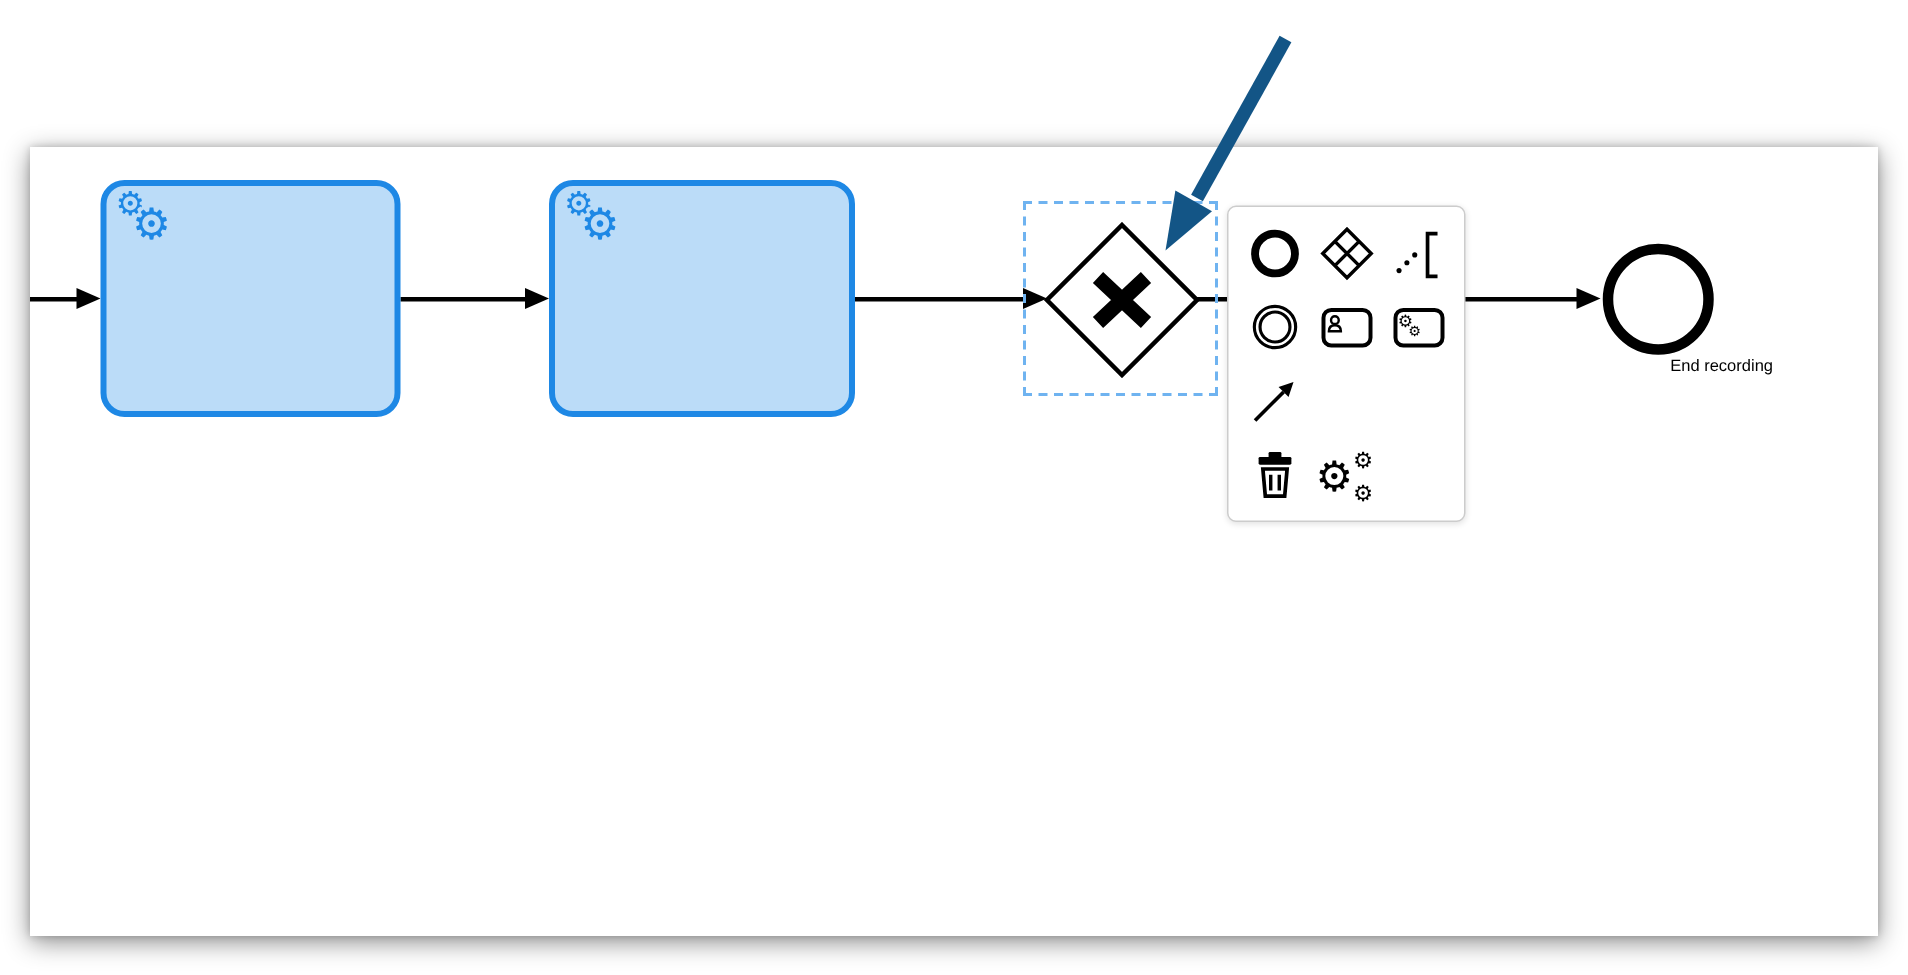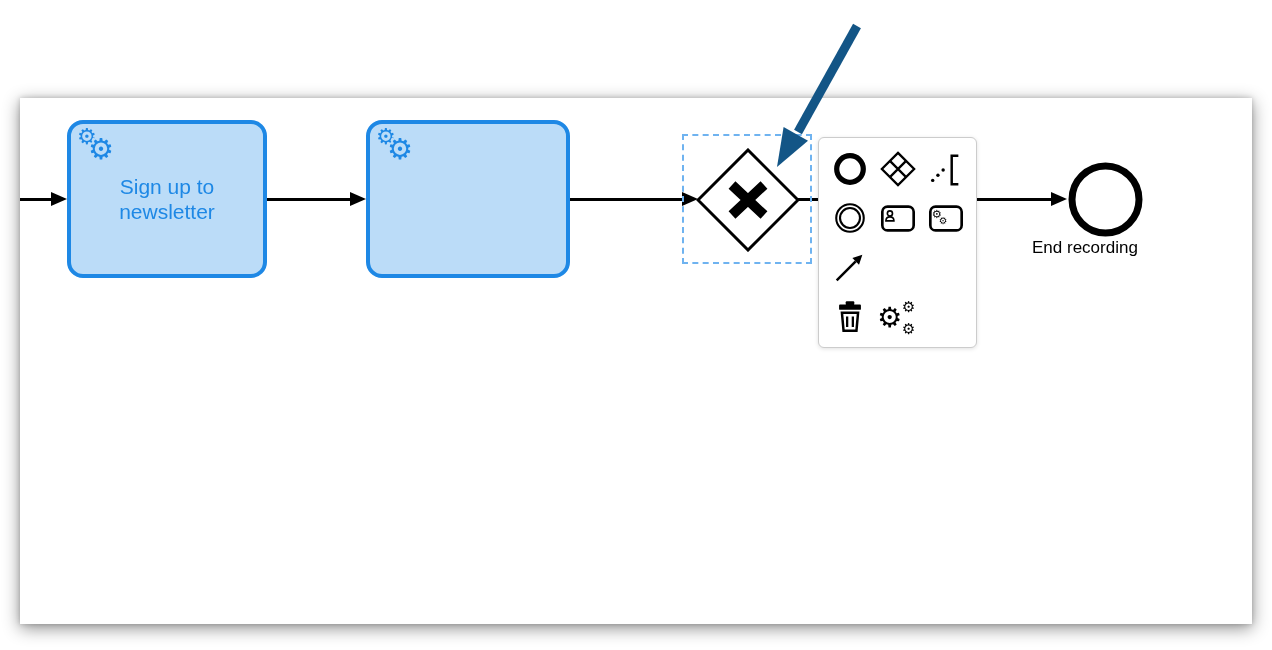--- a/index.html
+++ b/index.html
@@ -44,22 +44,22 @@
   .gateway{position:absolute;left:676px;top:50px;z-index:3;}
   .gateway path{stroke:var(--flow-stroke,#000);}
   
   .selection-box{
     position:absolute;left:662px;top:36px;width:126px;height:126px;
     border:2px dashed var(--selection-stroke,#6FB3F0);z-index:5;
   }
   
   .end-event{position:absolute;left:1047px;top:63px;z-index:3;}
   .end-label{
-    position:absolute;left:1012px;top:140px;width:150px;text-align:left;
-    font-size:17px;color:#000;z-index:3;
+    position:absolute;left:1012px;top:140px;width:150px;text-align:right;
+    font-size:11px;color:#000;z-index:3;
   }
   
   .context-pad{
     position:absolute;left:798px;top:39px;z-index:10;
     background:var(--pad-bg,#fff);
     border:1px solid var(--pad-border,#ccc);
     border-radius:6px;
     box-shadow:0 1px 4px rgba(0,0,0,0.12);
     display:grid;grid-template-columns:repeat(3,45px);grid-auto-rows:46px;
     gap:3px;padding:8px;box-sizing:border-box;
@@ -97,21 +97,20 @@
   <div>
     <div class="flow-line" style="left:778px;width:254px"></div>
     <div class="flow-head" style="left:1031px"></div>
   </div>
 
   <div class="task" style="left:47px;width:200px">
     <span class="task-marker">
       <span class="g1">⚙</span>
         <span class="g2">⚙</span>
     </span>
-    <div class="task-label">Sign up to newsletter</div>
   </div>
 
   <div class="task" style="left:346px;width:204px">
     <span class="task-marker">
       <span class="g1">⚙</span>
         <span class="g2">⚙</span>
     </span>
   </div>
 
   <svg class="gateway" width="104" height="104" viewBox="0 0 104 104">

